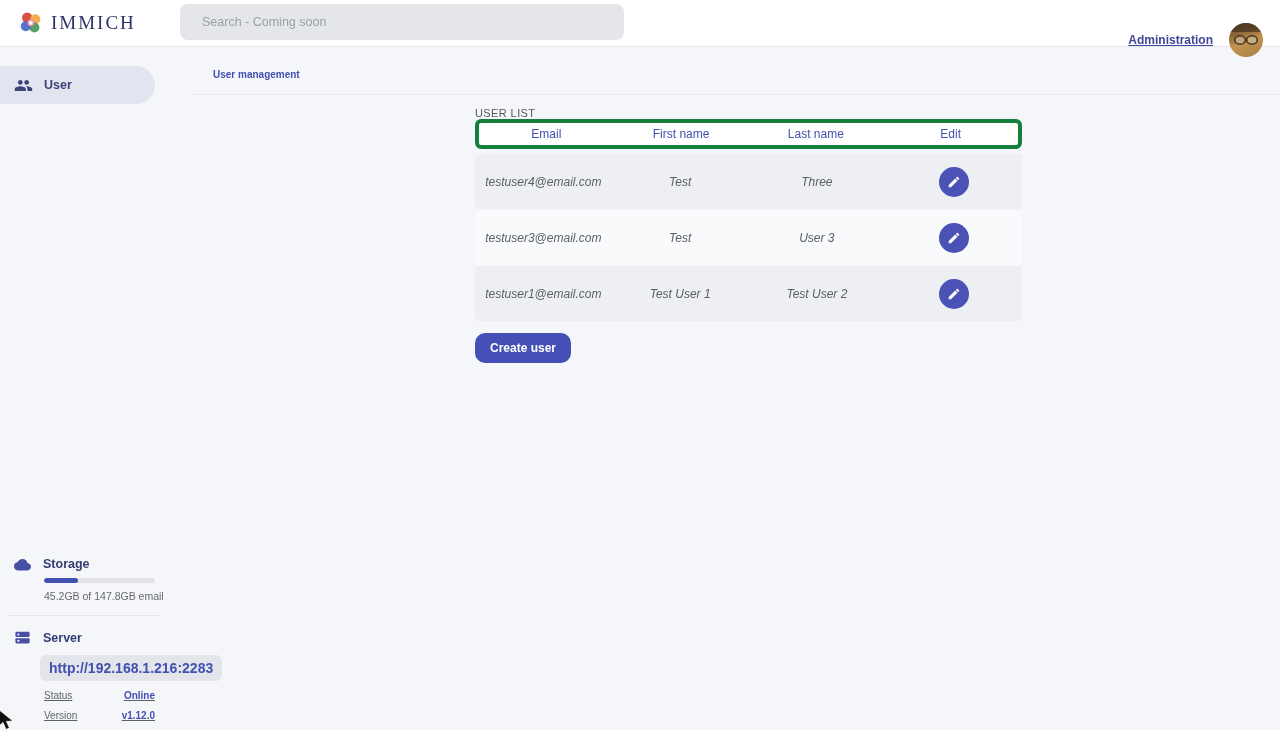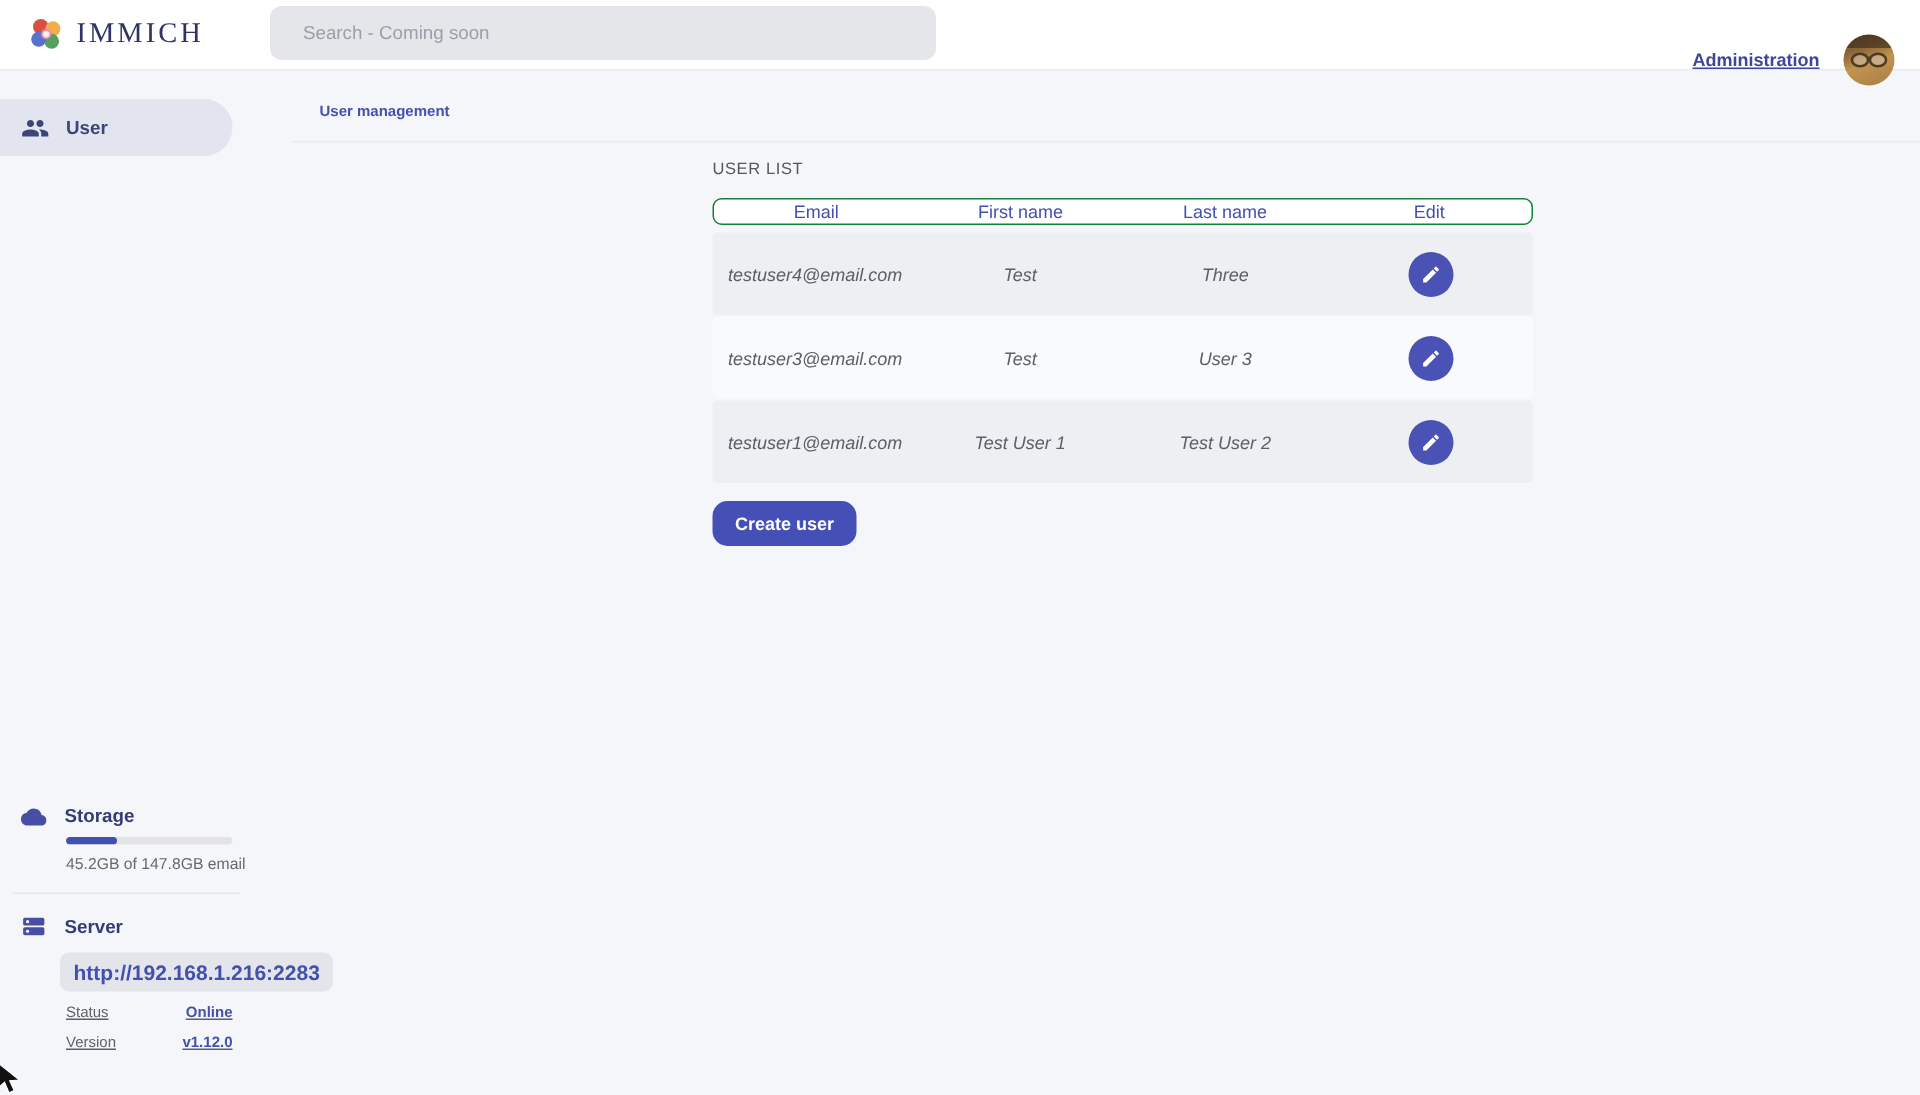--- a/index.html
+++ b/index.html
@@ -40,21 +40,21 @@
   .avatar svg { position:absolute; left:3px; top:10px; }
   
   .page-body { display:flex; height:682px;gap:23px; }
   .sidebar { width:171px; flex:0 0 171px; display:flex; flex-direction:column; position:relative; }
   .nav-pill {
     margin-top:19px; width:155px; height:38px; background:#e2e5f0;
     border-radius:0 24px 24px 0; display:flex; align-items:center; gap:11px;
     padding-left:14px; cursor:pointer;
   }
   .nav-pill .nav-label { font-size:12.5px; font-weight:bold; color:#3c4478; }
-  .sidebar-bottom { margin-top:auto; padding-bottom:28px; }
+  .sidebar-bottom { margin-top:auto; padding-bottom:8px; }
   .side-sec-head { display:flex; align-items:center; gap:12px; padding-left:14px; }
   .side-sec-title { font-size:12.5px; font-weight:bold; color:#343d73; }
   .progress-track {
     margin:7px 16px 0 44px; height:5px; background:#e3e3e6; border-radius:3px; overflow:hidden;
   }
   .progress-fill { height:100%; background:#4250af; border-radius:3px; }
   .usage-text { margin:7px 0 0 44px; font-size:10.5px; color:#66696f; }
   .side-divider { height:1px; background:#e4e6ec; margin:13px 11px 13px 8px; }
   .url-pill {
     display:inline-block; margin:9px 0 0 40px; background:#e3e5ea; border-radius:6px;
@@ -65,21 +65,21 @@
   }
   .kv-key { color:#5f6368; }
   .kv-val { color:#4250af; font-weight:bold; }
   
   .main { flex:1; }
   .page-title { margin:22px 0 0 19px; font-size:10px; font-weight:bold; color:#4250af; }
   .title-divider { height:1px; background:#e7e9ee; margin-top:14px; }
   .content { margin-left:281px; width:547px; }
   .list-title { margin-top:12px; font-size:11px; color:#54575c; letter-spacing:0.4px; }
   .table-header {
-    margin-top:13px; height:18px; background:#ffffff; border:1px solid #15803d; border-radius:6px;
+    height:30px; background:#ffffff; border:4px solid #15803d; border-radius:6px;
     display:grid; grid-template-columns:repeat(4,1fr); align-items:center;
   }
   .table-header .col { text-align:center; font-size:12px; font-weight:500; color:#4250af; }
   .table-rows { margin-top:5px; display:flex; flex-direction:column; gap:1px;font-style:italic; }
   .table-row {
     height:55px; display:grid; grid-template-columns:repeat(4,1fr); align-items:center;
     border-radius:4px;
   }
   .table-row.stripe { background:#edeff2; }
   .table-row.plain { background:#f9fafb; }

